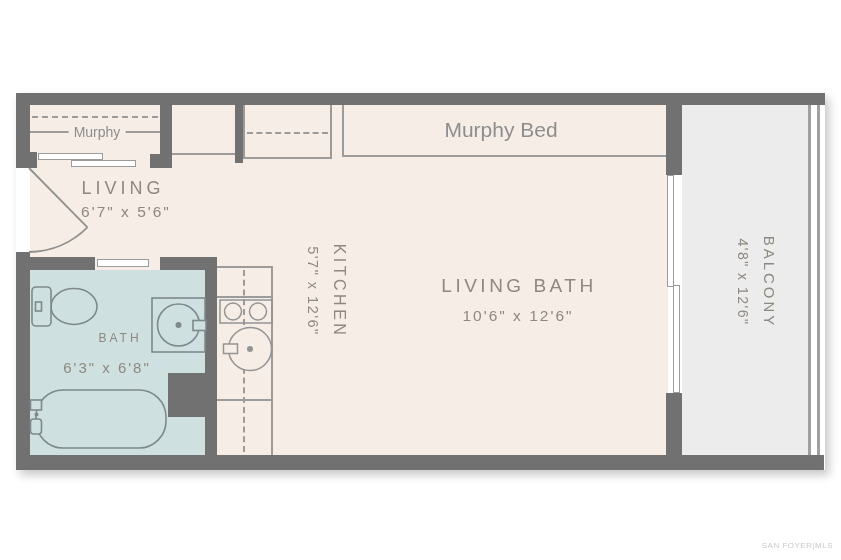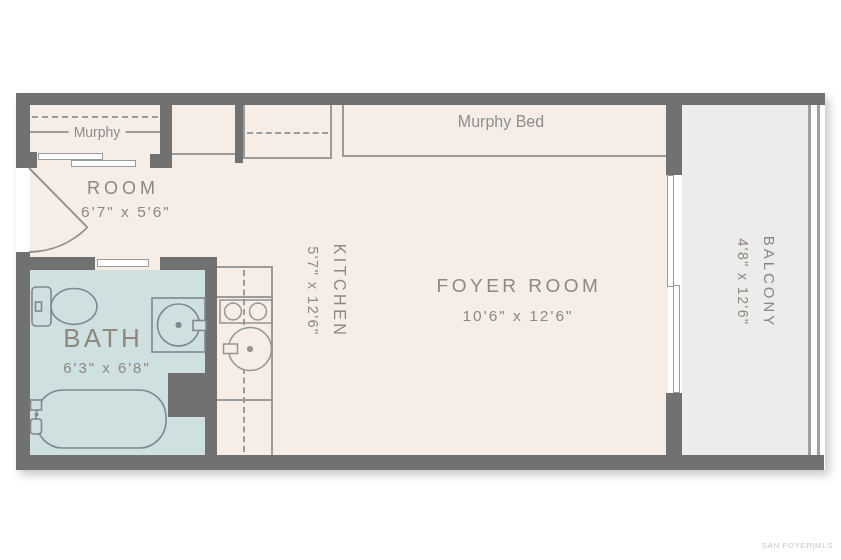--- a/index.html
+++ b/index.html
@@ -110,34 +110,34 @@
 
     <g stroke="#949494" stroke-width="1.5">
       <circle cx="250" cy="349" r="21.5" fill="#f6eee6"></circle>
       <rect x="223.5" y="344" width="14" height="9.5" fill="#f6eee6"></rect>
       <circle cx="250" cy="349" r="3" fill="#949494" stroke="none"></circle>
     </g>
   </svg>
 
   <div class="lbl small-lbl" style="left:97px;top:132px;font-size:14px;background:#f6eee6;padding:0 5px;">Murphy</div>
 
-  <div class="lbl small-lbl" style="left:501px;top:122px;font-size:16px;">Murphy Bed</div>
+  <div class="lbl small-lbl" style="left:501px;top:130px;font-size:21px;">Murphy Bed</div>
 
-  <div class="lbl room-name" style="left:123px;top:188px;font-size:18px;">ROOM</div>
+  <div class="lbl room-name" style="left:123px;top:188px;font-size:18px;">LIVING</div>
   <div class="lbl room-dims" style="left:126px;top:212px;font-size:15.5px;">6'7" x 5'6"</div>
 
-  <div class="lbl room-name" style="left:103px;top:338px;font-size:26px;letter-spacing:3px;">BATH</div>
+  <div class="lbl room-name" style="left:120px;top:338px;font-size:12px;letter-spacing:3px;">BATH</div>
   <div class="lbl room-dims" style="left:107px;top:367px;font-size:15px;">6'3" x 6'8"</div>
 
   <div class="lbl rot" style="left:326px;top:291px;line-height:27px;">
     <div class="room-name" style="font-size:16px;letter-spacing:3.5px;">KITCHEN</div>
     <div class="room-dims" style="font-size:14.5px;letter-spacing:1.5px;">5'7" x 12'6"</div>
   </div>
 
-  <div class="lbl room-name" style="left:519px;top:286px;font-size:19px;letter-spacing:3.5px;">FOYER ROOM</div>
+  <div class="lbl room-name" style="left:519px;top:286px;font-size:19px;letter-spacing:3.5px;">LIVING BATH</div>
   <div class="lbl room-dims" style="left:518px;top:316px;font-size:15.5px;">10'6" x 12'6"</div>
 
   <div class="lbl rot" style="left:756px;top:282px;line-height:27px;">
     <div class="room-name" style="font-size:15px;letter-spacing:3px;">BALCONY</div>
     <div class="room-dims" style="font-size:14px;letter-spacing:1.5px;">4'8" x 12'6"</div>
   </div>
 
   <div class="watermark">SAN FOYER|MLS</div>
 </div>
 

